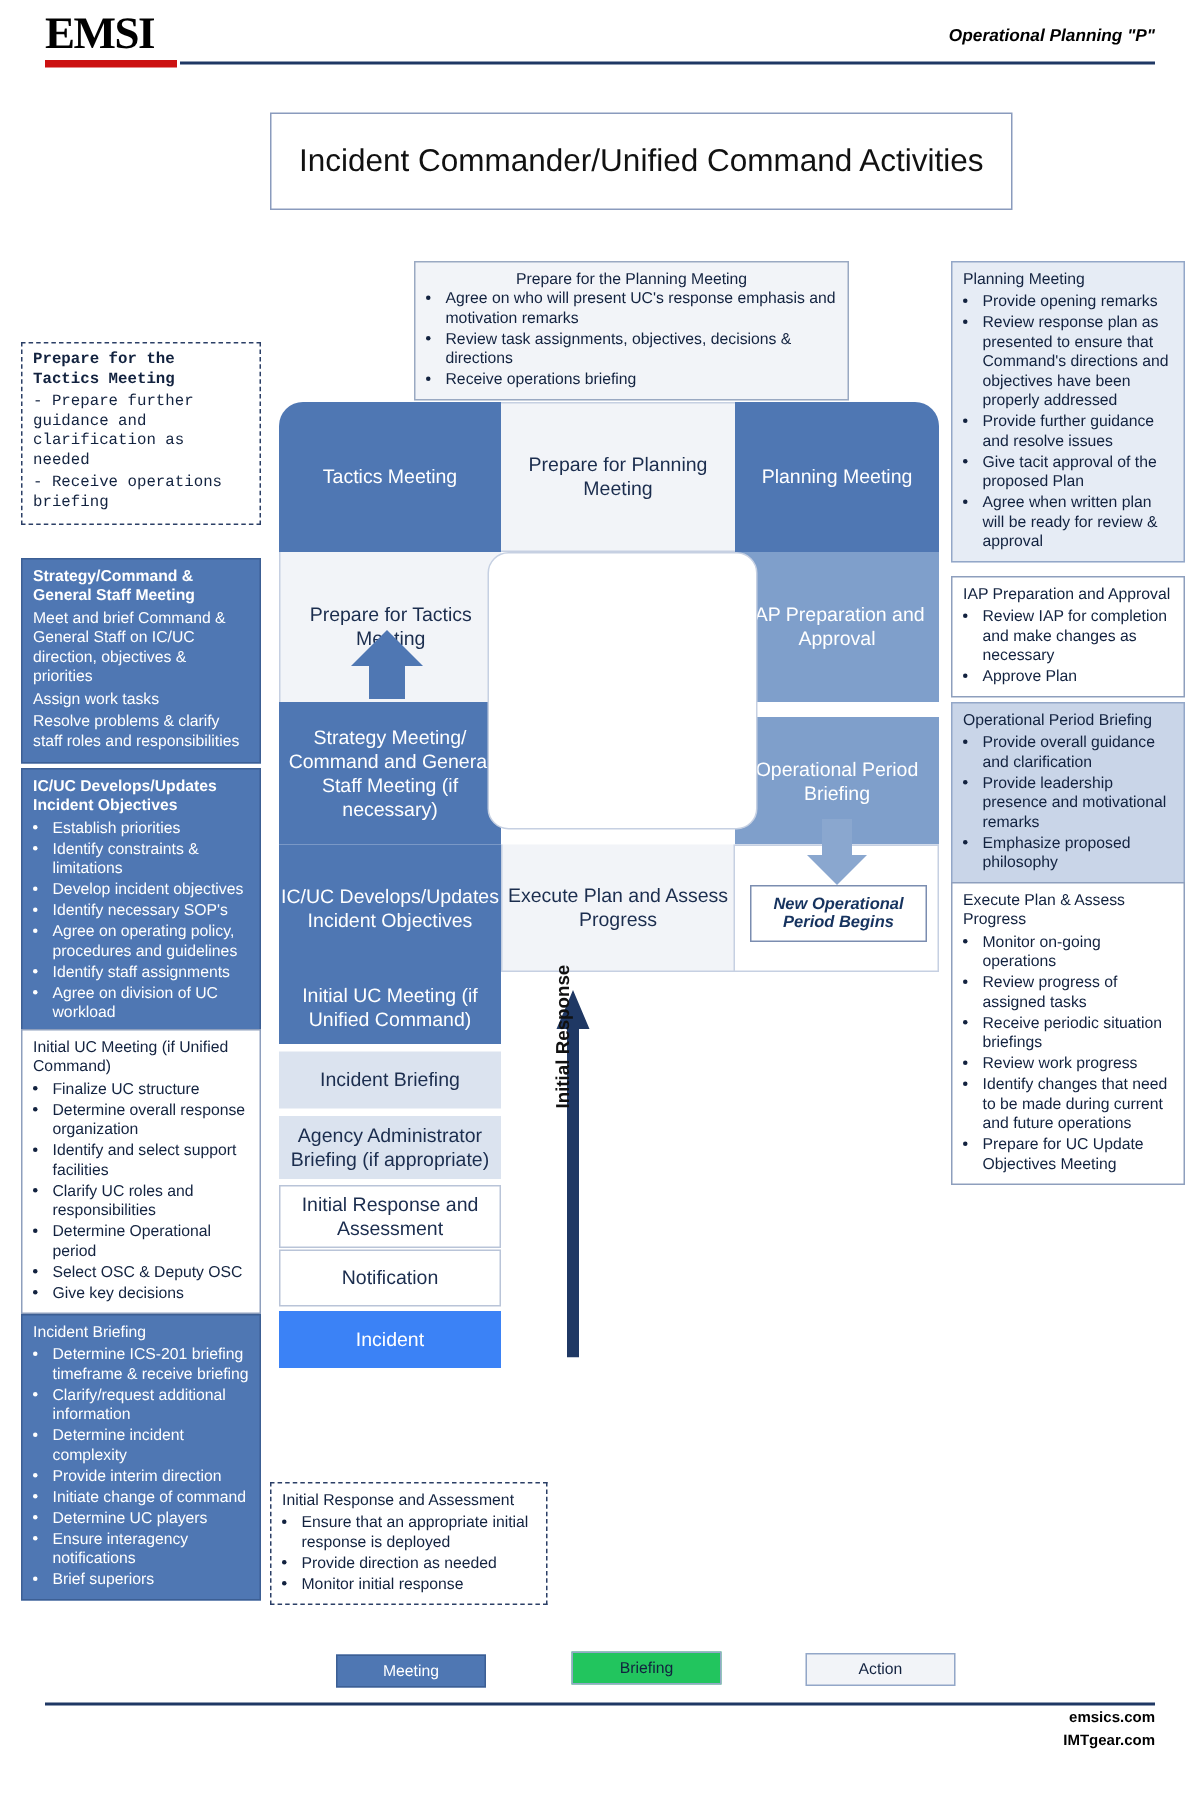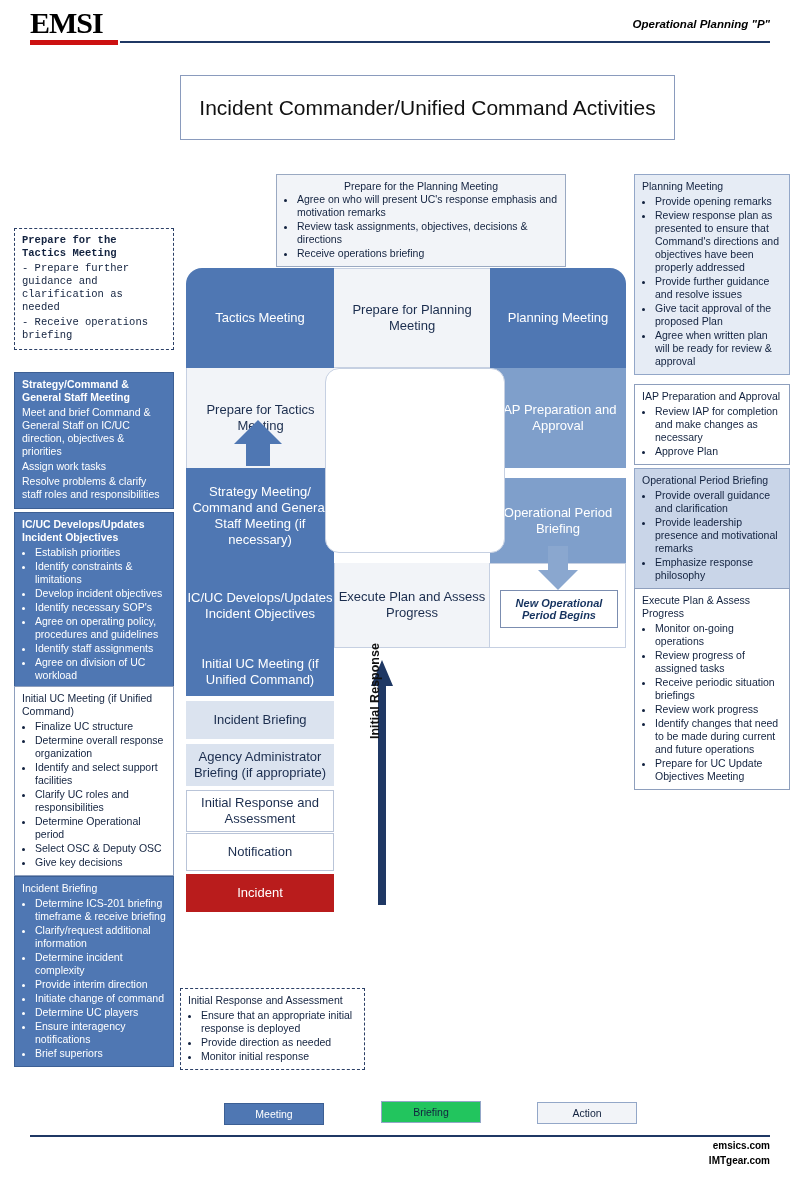--- a/index.html
+++ b/index.html
@@ -65,21 +65,21 @@
     position: absolute;
     display: flex; align-items: center; justify-content: center;
     text-align: center;
     font-size: 13px; line-height: 16px;
   }
   .blue-dark { background: #4f77b3; color: #fff; }
   .blue-mid  { background: #7f9fcb; color: #fff; }
   .blue-light{ background: #dbe3ef; color: #1b2d4e; }
   .white-box { background: #f2f4f8; color: #1b2d4e; }
   .plain     { background: #ffffff; color: #1b2d4e; border: 1px solid #b9c4d8;}
-  .red-box   { background: #b91c1c; color: #fff; font-size: 13px; }
+  .red-box   { background: #3b82f6; color: #fff; font-size: 13px; }
 
   #flow-rounded-mask {
     position: absolute; left: 325px; top: 368px; width: 180px; height: 185px;
     background: #fff; border: 1px solid #c6d0e2;
     border-radius: 14px;
   }
 
   
   .ann {
     position: absolute;
@@ -277,21 +277,21 @@
     <li>Review IAP for completion and make changes as necessary</li>
     <li>Approve Plan</li>
   </ul>
 </div>
 
 <div class="ann ann-midblue" style="left:634px; top:468px; width:156px;">
   <span class="hdr">Operational Period Briefing</span>
   <ul>
     <li>Provide overall guidance and clarification</li>
     <li>Provide leadership presence and motivational remarks</li>
-    <li>Emphasize response philosophy</li>
+    <li>Emphasize proposed philosophy</li>
   </ul>
 </div>
 
 <div class="ann ann-plain" style="left:634px; top:588px; width:156px;">
   <span class="hdr">Execute Plan &amp; Assess Progress</span>
   <ul>
     <li>Monitor on-going operations</li>
     <li>Review progress of assigned tasks</li>
     <li>Receive periodic situation briefings</li>
     <li>Review work progress</li>

